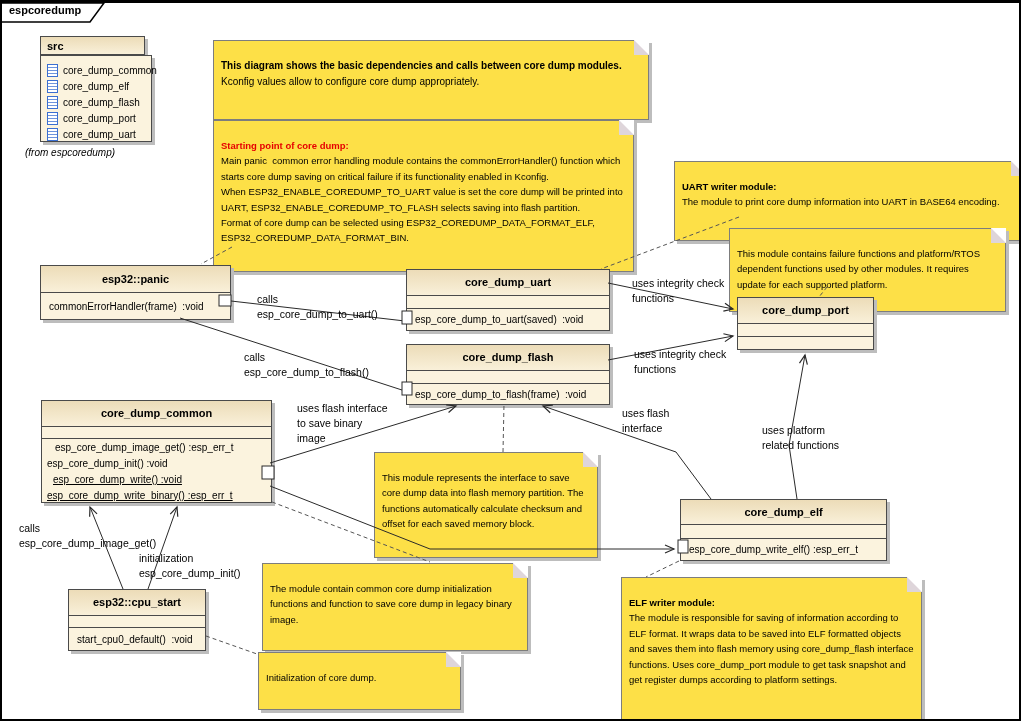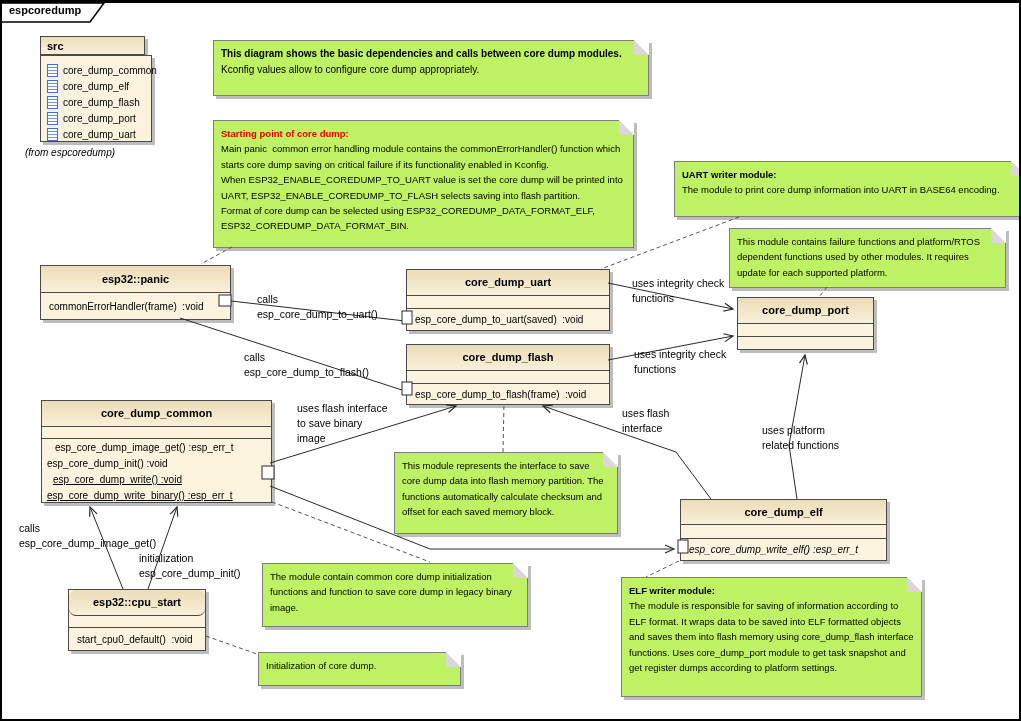--- a/index.html
+++ b/index.html
@@ -8,22 +8,22 @@
   .frame-border{position:absolute;inset:0;border:2px solid #000;border-top:3px solid #000;pointer-events:none;z-index:50;}
   .svg-layer{position:absolute;left:0;top:0;z-index:5;pointer-events:none;}
   
   .uml{position:absolute;border:1px solid #4a4a4a;background:#fbf3de;box-shadow:3px 3px 0 #bdbdbd;z-index:4;}
   .uml .t{border-bottom:1px solid #4a4a4a;background:linear-gradient(#ecdcb8,#f9f0d9);
           font-weight:bold;font-size:11px;text-align:center;}
   .uml .a{border-bottom:1px solid #4a4a4a;}
   .uml .m{font-size:10px;white-space:pre;padding-left:8px;display:flex;align-items:center;}
   .uml .m.u{text-decoration:underline;}
   
-  .note{position:absolute;background:#bef264;border:1px solid #7d7d7d;box-shadow:3px 3px 0 #bdbdbd;
-        font-size:9.5px;line-height:1.62;padding:5px 7px;z-index:4;}
+  .note{position:absolute;background:#fde047;border:1px solid #7d7d7d;box-shadow:3px 3px 0 #bdbdbd;
+        font-size:9.5px;line-height:1.62;padding:17px 7px;z-index:4;}
   .note::after{content:"";position:absolute;top:-1px;right:-1px;border-style:solid;
         border-width:0 15px 15px 0;border-color:#fff #fff #ded5da #8a8a8a;}
   .note .nt{font-weight:bold;white-space:nowrap;}
   .note .nt.red{color:#e60000;}
   .note .nb{white-space:pre-wrap;}
   
   .pkg-tab{position:absolute;left:40px;top:36px;width:105px;height:19px;border:1px solid #4a4a4a;
            background:linear-gradient(#ecdcb8,#f9f0d9);font-weight:bold;font-size:11px;
            line-height:19px;padding-left:6px;box-sizing:border-box;z-index:4;box-shadow:3px 3px 0 #bdbdbd;}
   .pkg-body{position:absolute;left:40px;top:55px;width:112px;height:87px;border:1px solid #4a4a4a;
@@ -125,21 +125,21 @@
 
   <div class="note" style="left:650px;top:161px;width:336px;min-height:44px;margin-left:24px;">
     <div class="nt">UART writer module:</div>
     <div class="nb">The module to print core dump information into UART in BASE64 encoding.</div>
   </div>
 
   <div class="note" style="left:729px;top:228px;width:261px;min-height:48px;">
     <div class="nb">This module contains failure functions and platform/RTOS dependent functions used by other modules. It requires update for each supported platform.</div>
   </div>
 
-  <div class="note" style="left:394px;top:452px;width:208px;min-height:70px;">
+  <div class="note" style="left:374px;top:452px;width:208px;min-height:70px;">
     <div class="nb">This module represents the interface to save core dump data into flash memory partition. The functions automatically calculate checksum and offset for each saved memory block.</div>
   </div>
 
   <div class="note" style="left:262px;top:563px;width:250px;min-height:52px;">
     <div class="nb">The module contain common core dump initialization functions and function to save core dump in legacy binary image.</div>
   </div>
 
   <div class="note" style="left:258px;top:652px;width:187px;min-height:22px;">
     <div class="nb">Initialization of core dump.</div>
   </div>
@@ -177,25 +177,25 @@
     <div class="a" style="height:11px;"></div>
     <div class="m" style="height:16px;padding-left:13px;">esp_core_dump_image_get() :esp_err_t</div>
     <div class="m" style="height:16px;padding-left:5px;">esp_core_dump_init() :void</div>
     <div class="m" style="height:16px;padding-left:11px;text-decoration:underline;">esp_core_dump_write() :void</div>
     <div class="m u" style="height:16px;padding-left:5px;">esp_core_dump_write_binary() :esp_err_t</div>
   </div>
 
   <div class="uml" style="left:680px;top:499px;width:205px;height:60px;">
     <div class="t" style="height:24px;line-height:24px;">core_dump_elf</div>
     <div class="a" style="height:13px;"></div>
-    <div class="m" style="height:21px;font-style:italic;">esp_core_dump_write_elf() :esp_err_t</div>
+    <div class="m" style="height:21px;">esp_core_dump_write_elf() :esp_err_t</div>
   </div>
 
   <div class="uml" style="left:68px;top:589px;width:136px;height:60px;">
-    <div class="t" style="height:25px;line-height:25px;border-radius:7px;">esp32::cpu_start</div>
+    <div class="t" style="height:25px;line-height:25px;">esp32::cpu_start</div>
     <div class="a" style="height:11px;"></div>
     <div class="m" style="height:22px;">start_cpu0_default()  :void</div>
   </div>
 
   <div class="elabel" style="left:257px;top:292px;">calls
 esp_core_dump_to_uart()</div>
   <div class="elabel" style="left:244px;top:350px;">calls
 esp_core_dump_to_flash()</div>
   <div class="elabel" style="left:632px;top:276px;">uses integrity check
 functions</div>

